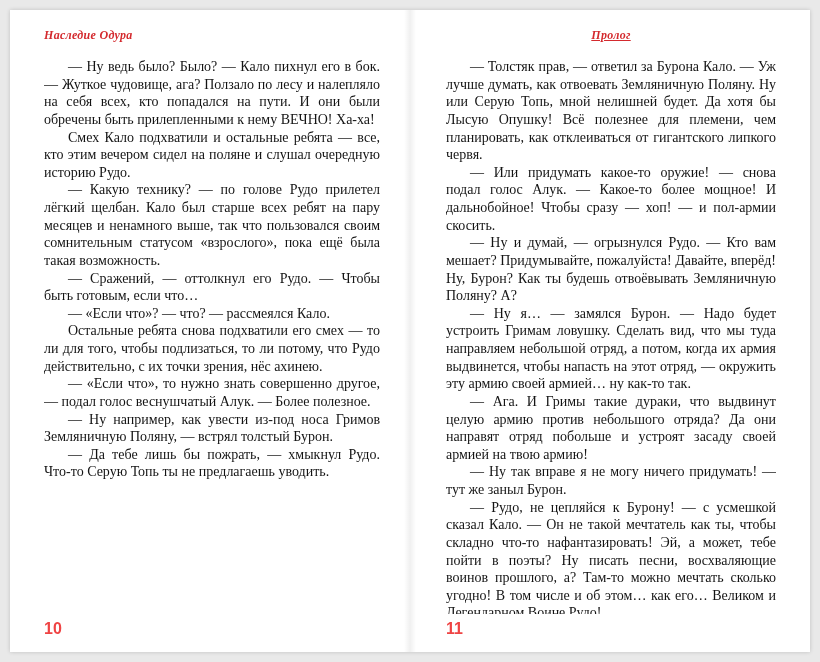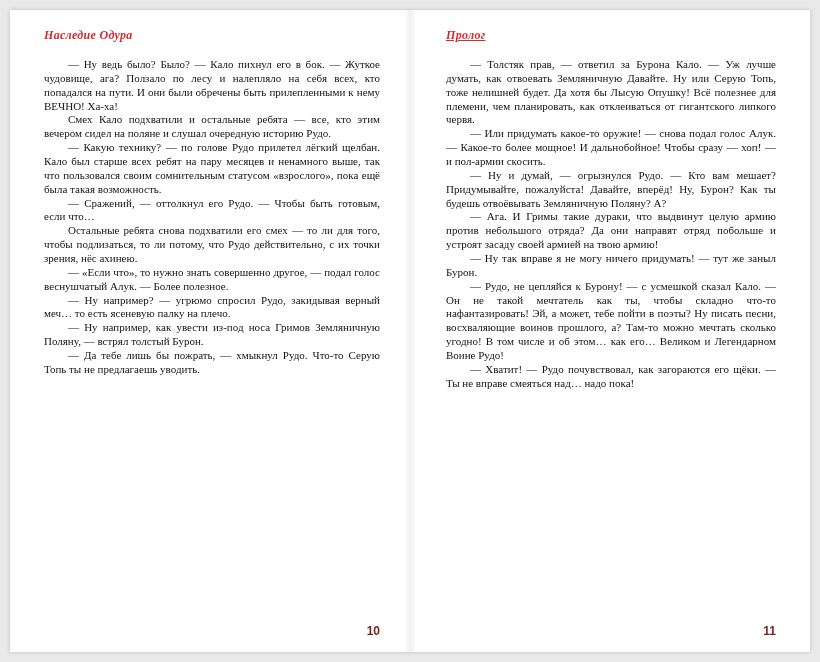--- a/index.html
+++ b/index.html
@@ -43,72 +43,73 @@
     color: #d42a2e;
     font-weight: bold;
     font-style: italic;
     font-size: 12px;
     letter-spacing: 0.3px;
     height: 16px;
     margin-bottom: 14px;
     flex: 0 0 auto;
   }
   .running-head.left  { text-align: left; }
-  .running-head.right { text-align: left; text-decoration: underline; }
+  .running-head.right { text-align: center; text-decoration: underline; }
   .page-body {
     flex: 1 1 auto;
     overflow: hidden;
     color: #141414;
-    font-size: 11px;
+    font-size: 14px;
     line-height: 1.26;
     text-align: justify;
   }
   .page-body p {
     margin: 0;
     text-indent: 24px;
   }
   .folio {
     flex: 0 0 auto;
-    text-align: right;
-    color: #7f1d1d;
+    text-align: left;
+    color: #ef4444;
     font-family: "Liberation Sans", sans-serif;
     font-weight: bold;
-    font-size: 12px;
+    font-size: 16px;
     padding-top: 6px;
   }
 </style>
 </head>
 <body>
 
 <div class="spread">
 
   <div class="page page-left">
     <div class="running-head left">Наследие Одура</div>
     <div class="page-body">
       <p>— Ну ведь было? Было? — Кало пихнул его в бок. — Жуткое чудовище, ага? Ползало по лесу и налепляло на себя всех, кто попадался на пути. И они были обречены быть прилепленными к нему ВЕЧНО! Ха-ха!</p>
       <p>Смех Кало подхватили и остальные ребята — все, кто этим вечером сидел на поляне и слушал очередную историю Рудо.</p>
       <p>— Какую технику? — по голове Рудо прилетел лёгкий щелбан. Кало был старше всех ребят на пару месяцев и ненамного выше, так что пользовался своим сомнительным статусом «взрослого», пока ещё была такая возможность.</p>
       <p>— Сражений, — оттолкнул его Рудо. — Чтобы быть готовым, если что…</p>
+      <p>— «Если что»? — что? — рассмеялся Кало.</p>
       <p>Остальные ребята снова подхватили его смех — то ли для того, чтобы подлизаться, то ли потому, что Рудо действительно, с их точки зрения, нёс ахинею.</p>
       <p>— «Если что», то нужно знать совершенно другое, — подал голос веснушчатый Алук. — Более полезное.</p>
-      <p>— Ну например? — угрюмо спросил Рудо, закидывая верный меч… то есть ясеневую палку на плечо.</p>
       <p>— Ну например, как увести из-под носа Гримов Земляничную Поляну, — встрял толстый Бурон.</p>
       <p>— Да тебе лишь бы пожрать, — хмыкнул Рудо. Что-то Серую Топь ты не предлагаешь уводить.</p>
     </div>
     <div class="folio">10</div>
   </div>
 
   <div class="spine"></div>
 
   <div class="page page-right">
     <div class="running-head right">Пролог</div>
     <div class="page-body">
-      <p>— Толстяк прав, — ответил за Бурона Кало. — Уж лучше думать, как отвоевать Земляничную Давайте. Ну или Серую Топь, тоже нелишней будет. Да хотя бы Лысую Опушку! Всё полезнее для племени, чем планировать, как отклеиваться от гигантского липкого червя.</p>
+      <p>— Толстяк прав, — ответил за Бурона Кало. — Уж лучше думать, как отвоевать Земляничную Поляну. Ну или Серую Топь, мной нелишней будет. Да хотя бы Лысую Опушку! Всё полезнее для племени, чем планировать, как отклеиваться от гигантского липкого червя.</p>
       <p>— Или придумать какое-то оружие! — снова подал голос Алук. — Какое-то более мощное! И дальнобойное! Чтобы сразу — хоп! — и пол-армии скосить.</p>
       <p>— Ну и думай, — огрызнулся Рудо. — Кто вам мешает? Придумывайте, пожалуйста! Давайте, вперёд! Ну, Бурон? Как ты будешь отвоёвывать Земляничную Поляну? А?</p>
+      <p>— Ну я… — замялся Бурон. — Надо будет устроить Гримам ловушку. Сделать вид, что мы туда направляем небольшой отряд, а потом, когда их армия выдвинется, чтобы напасть на этот отряд, — окружить эту армию своей армией… ну как-то так.</p>
       <p>— Ага. И Гримы такие дураки, что выдвинут целую армию против небольшого отряда? Да они направят отряд побольше и устроят засаду своей армией на твою армию!</p>
       <p>— Ну так вправе я не могу ничего придумать! — тут же заныл Бурон.</p>
       <p>— Рудо, не цепляйся к Бурону! — с усмешкой сказал Кало. — Он не такой мечтатель как ты, чтобы складно что-то нафантазировать! Эй, а может, тебе пойти в поэты? Ну писать песни, восхваляющие воинов прошлого, а? Там-то можно мечтать сколько угодно! В том числе и об этом… как его… Великом и Легендарном Воине Рудо!</p>
       <p>— Хватит! — Рудо почувствовал, как загораются его щёки. — Ты не вправе смеяться над… надо пока!</p>
     </div>
     <div class="folio">11</div>
   </div>
 
 </div>
 

